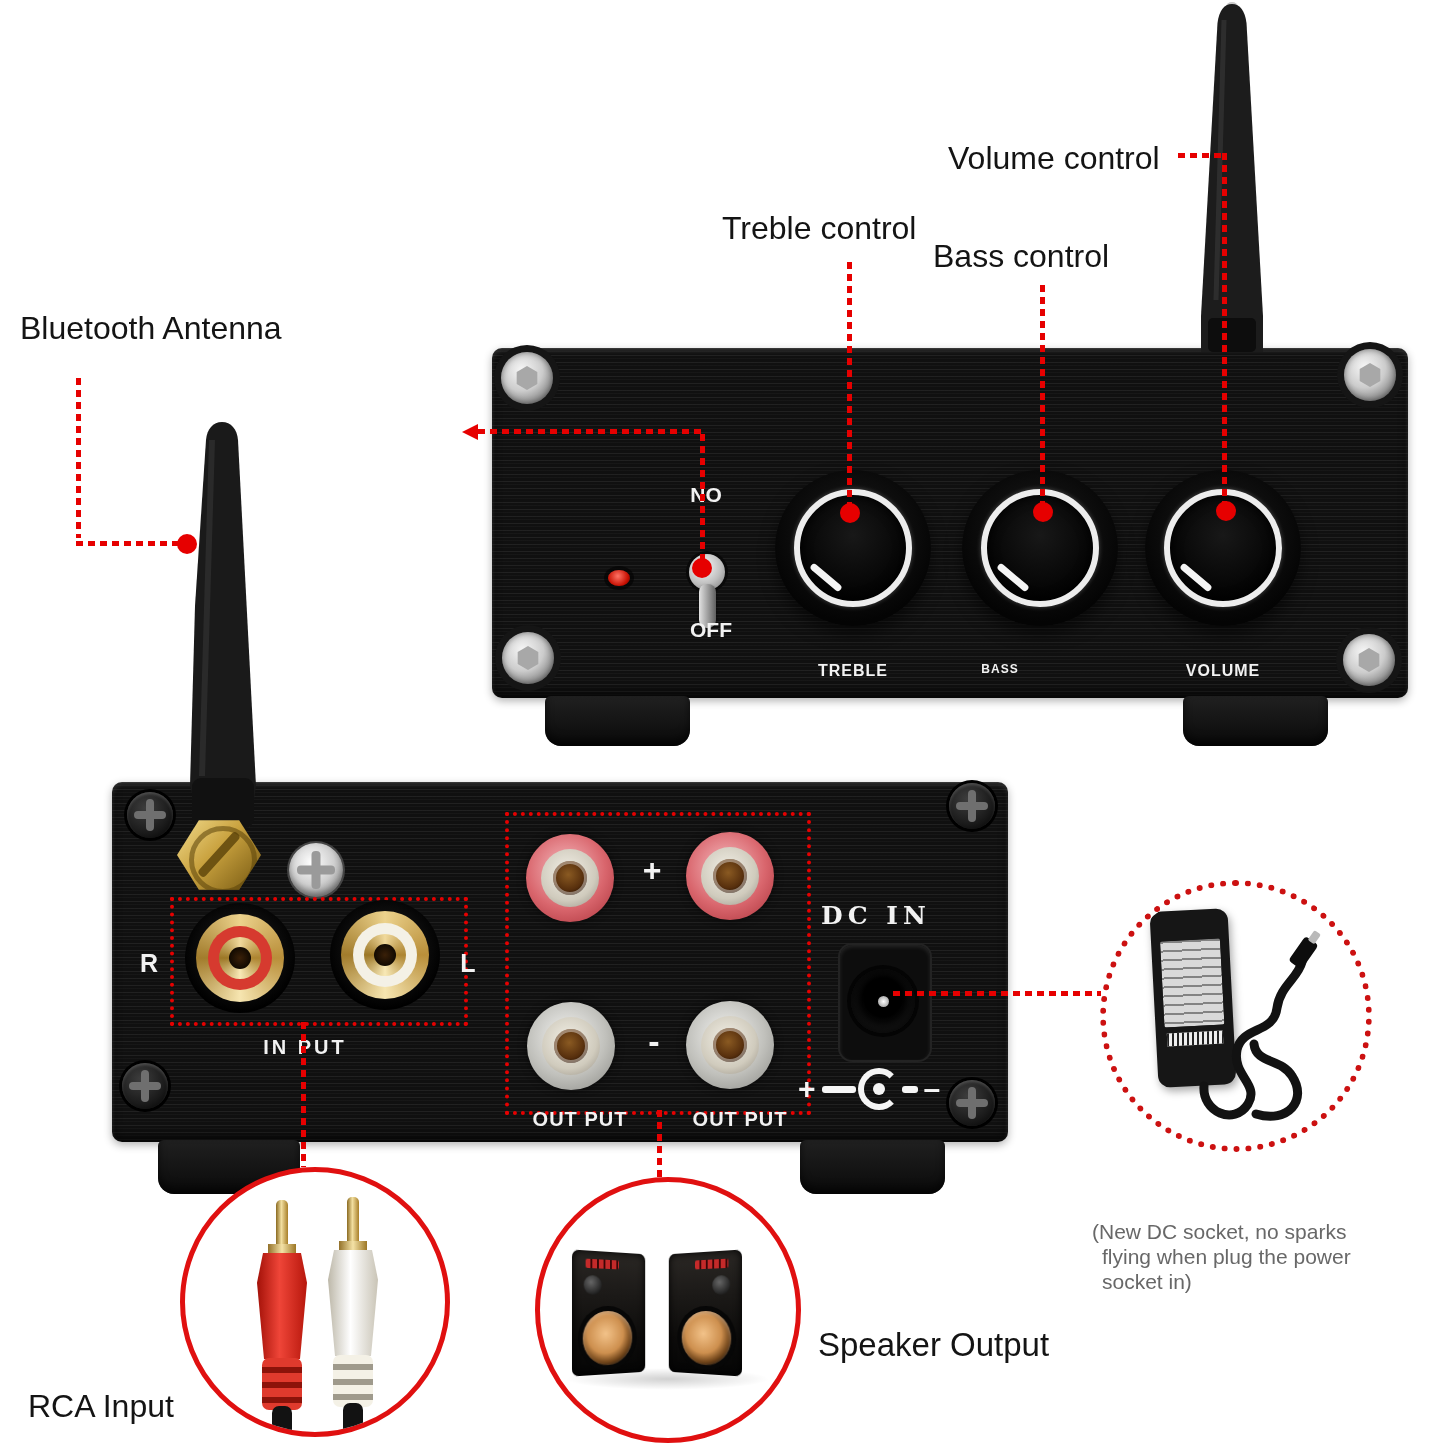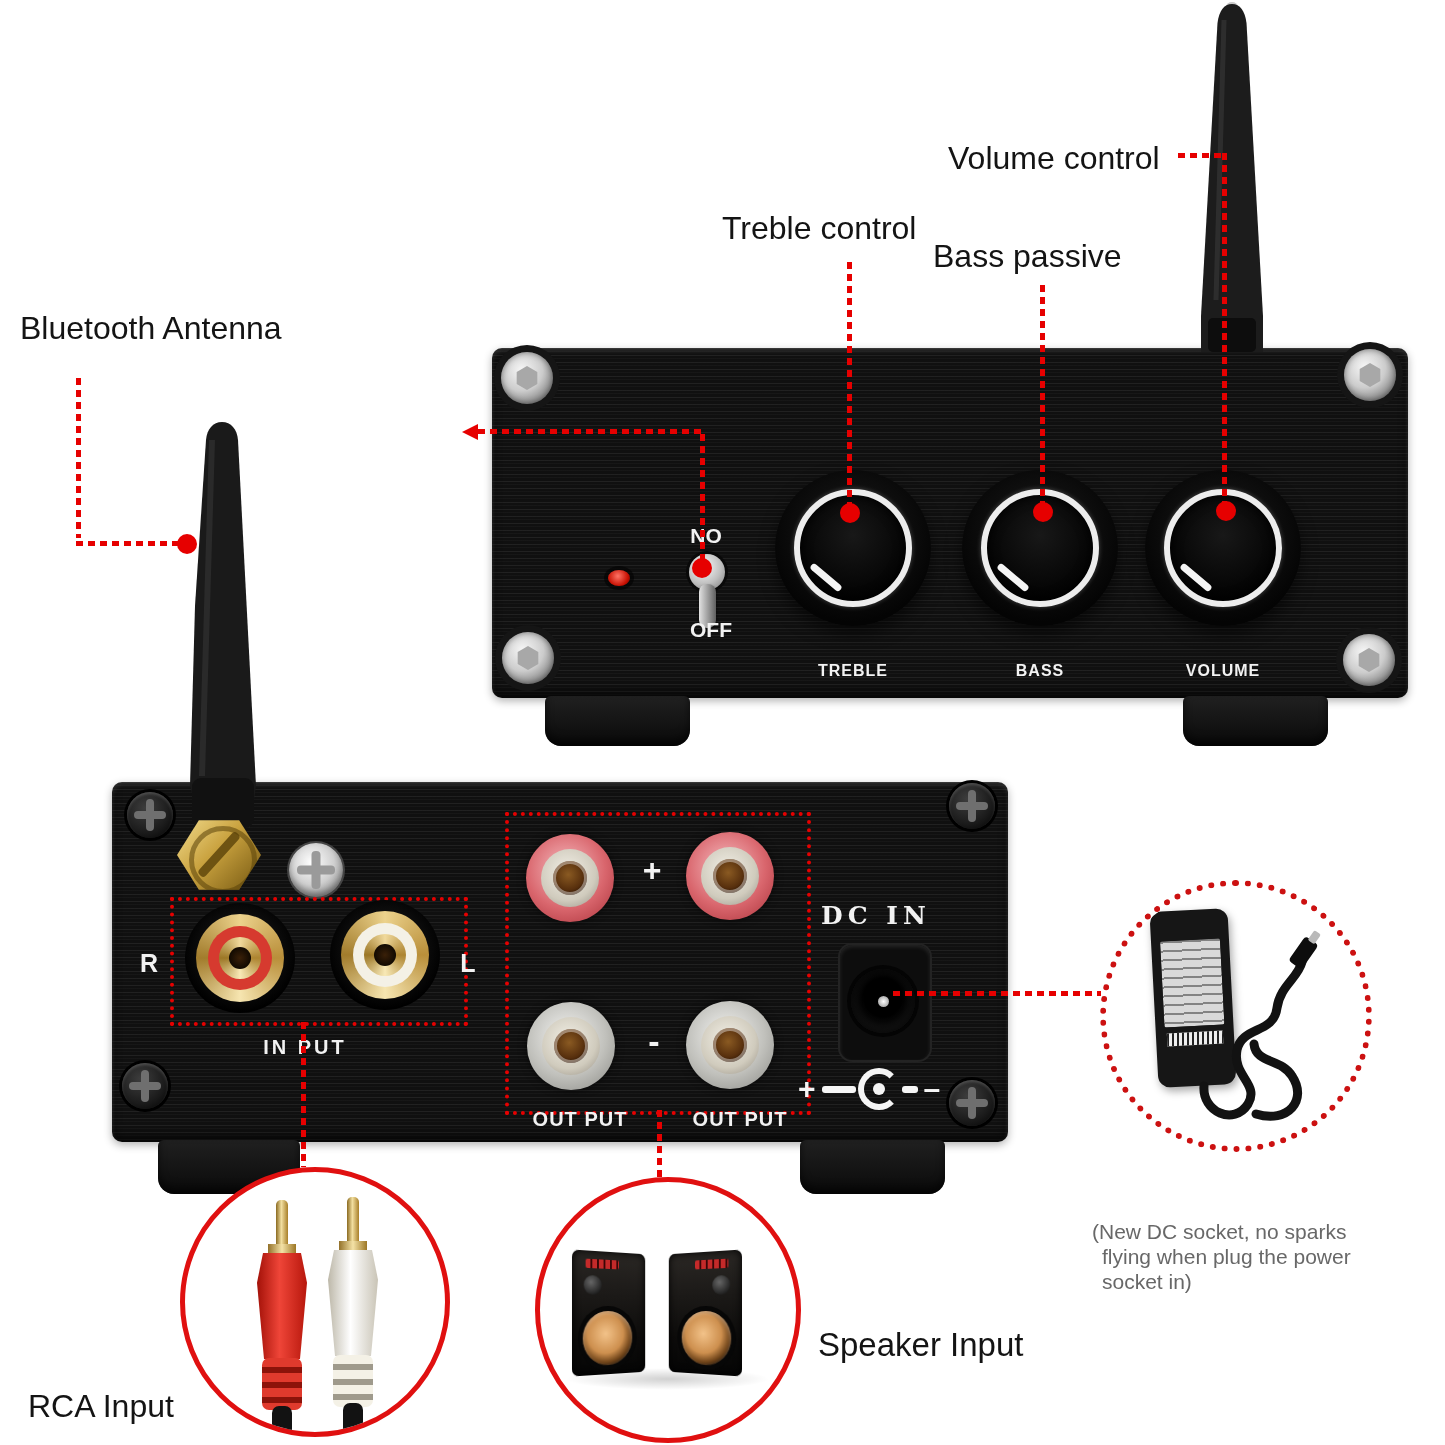--- a/index.html
+++ b/index.html
@@ -150,40 +150,40 @@
   <div class="foot" style="left:545px;top:696px;width:145px;height:50px;"></div>
   <div class="foot" style="left:1183px;top:696px;width:145px;height:50px;"></div>
 
   <div class="hexscrew" style="left:501px;top:352px;"></div>
   <div class="hexscrew" style="left:1344px;top:349px;"></div>
   <div class="hexscrew" style="left:502px;top:632px;"></div>
   <div class="hexscrew" style="left:1343px;top:634px;"></div>
 
   <div class="led" style="left:608px;top:570px;"></div>
 
-  <div class="ptxt" style="left:676px;top:524px;width:60px;font-size:21px;">NO</div>
+  <div class="ptxt" style="left:676px;top:483px;width:60px;font-size:21px;">NO</div>
   <div class="toggle-nut" style="left:689px;top:554px;"></div>
   <div class="toggle-lever" style="left:699px;top:584px;"></div>
   <div class="ptxt" style="left:676px;top:618px;width:70px;font-size:21px;">OFF</div>
 
   <div class="knob" style="left:775px;top:470px;">
     <div class="ring"></div>
     <div class="pointer"></div>
   </div>
   <div class="knob" style="left:962px;top:470px;">
     <div class="ring"></div>
     <div class="pointer"></div>
   </div>
   <div class="knob" style="left:1145px;top:470px;">
     <div class="ring"></div>
     <div class="pointer"></div>
   </div>
 
   <div class="ptxt" style="left:773px;top:662px;width:160px;font-size:16px;letter-spacing:1px;">TREBLE</div>
-  <div class="ptxt" style="left:960px;top:662px;width:160px;font-size:16px;letter-spacing:1px;">BASS</div>
+  <div class="ptxt" style="left:920px;top:662px;width:160px;font-size:12px;letter-spacing:1px;">BASS</div>
   <div class="ptxt" style="left:1143px;top:662px;width:160px;font-size:16px;letter-spacing:1px;">VOLUME</div>
 
   <svg style="position:absolute;left:1186px;top:0;" width="92" height="352" viewBox="0 0 92 352">
     <ellipse cx="46" cy="7" rx="6" ry="5" fill="#c9c9c9"></ellipse>
     <path d="M46 4 C38 4 33 11 31.5 23 L15 316 L15 352 L77 352 L77 316 L60.5 23 C59 11 54 4 46 4 Z" fill="#1c1c1c"></path>
     <path d="M38 20 L30 300" stroke="rgba(255,255,255,0.08)" stroke-width="5" fill="none"></path>
     <rect x="22" y="318" width="48" height="34" rx="5" fill="#0d0d0d"></rect>
   </svg>
 
   <div class="panel" style="left:112px;top:782px;width:896px;height:360px;"></div>
@@ -274,21 +274,21 @@
 
   <div class="arrow-left" style="left:462px;top:424px;"></div>
   <div class="hd" style="left:478px;top:429px;width:225px;"></div>
   <div class="vd" style="left:700px;top:434px;height:128px;"></div>
   <div class="dot" style="left:692px;top:558px;"></div>
 
   <div class="call" style="left:722px;top:210px;">Treble control</div>
   <div class="vd" style="left:847px;top:262px;height:248px;"></div>
   <div class="dot" style="left:840px;top:503px;"></div>
 
-  <div class="call" style="left:933px;top:238px;">Bass passive</div>
+  <div class="call" style="left:933px;top:238px;">Bass control</div>
   <div class="vd" style="left:1040px;top:285px;height:225px;"></div>
   <div class="dot" style="left:1033px;top:502px;"></div>
 
   <div class="call" style="left:948px;top:140px;">Volume control</div>
   <div class="hd" style="left:1178px;top:153px;width:48px;"></div>
   <div class="vd" style="left:1222px;top:153px;height:355px;"></div>
   <div class="dot" style="left:1216px;top:501px;"></div>
 
   <div class="vd" style="left:301px;top:1022px;height:145px;"></div>
 
@@ -321,21 +321,21 @@
       <div class="disp"></div>
       <div class="knb"></div>
       <div class="woof"></div>
     </div>
     <div class="spk" style="left:124px;top:70px;transform:perspective(420px) rotateY(-24deg);">
       <div class="disp" style="left:30px;"></div>
       <div class="knb" style="left:49px;"></div>
       <div class="woof" style="left:15px;"></div>
     </div>
   </div>
-  <div class="call" style="left:818px;top:1326px;font-size:33px;">Speaker Input</div>
+  <div class="call" style="left:818px;top:1326px;font-size:33px;">Speaker Output</div>
 
   <div class="circle dotted" style="left:1100px;top:880px;width:260px;height:260px;">
     <div style="position:absolute;left:48px;top:24px;width:78px;height:176px;background:#161616;
                 border-radius:12px;transform:rotate(-3deg);box-shadow:2px 4px 8px rgba(0,0,0,.35);">
       <div style="position:absolute;left:9px;top:30px;width:60px;height:86px;background:#d9d9d9;border-radius:2px;
                   background-image:repeating-linear-gradient(180deg, rgba(60,60,60,.55) 0 2px, transparent 2px 9px);"></div>
       <div style="position:absolute;left:11px;top:122px;width:56px;height:13px;background:#eee;
                   background-image:repeating-linear-gradient(90deg,#222 0 2px,transparent 2px 5px);"></div>
     </div>
     <svg style="position:absolute;left:0;top:0;" width="260" height="260" viewBox="0 0 260 260">

